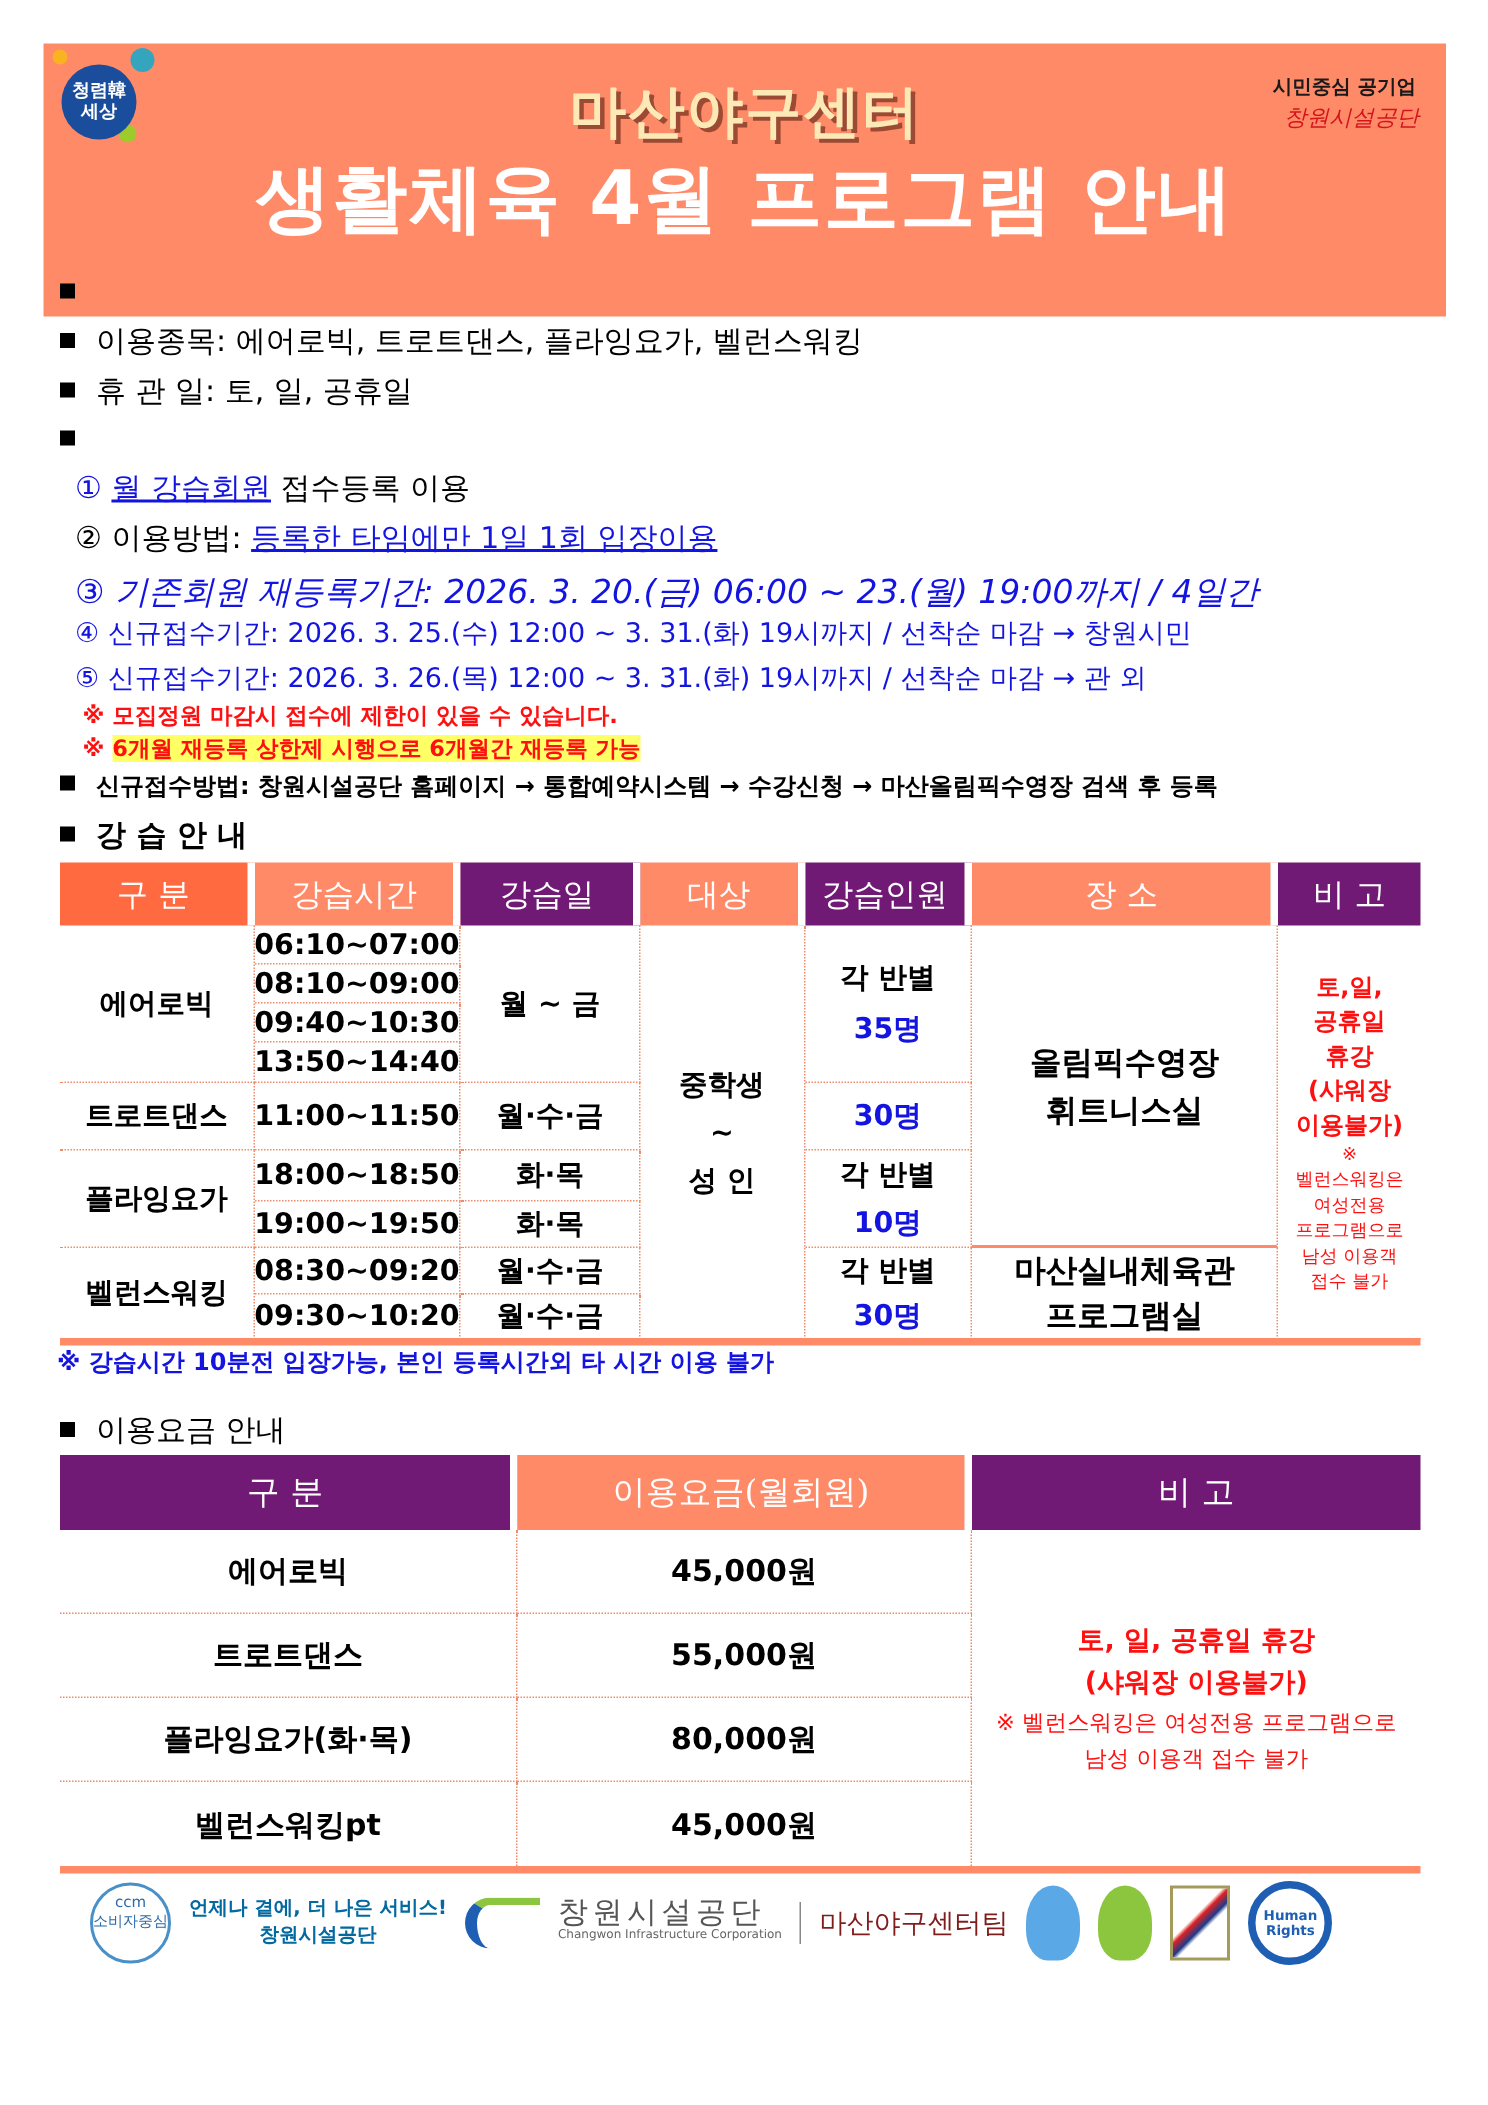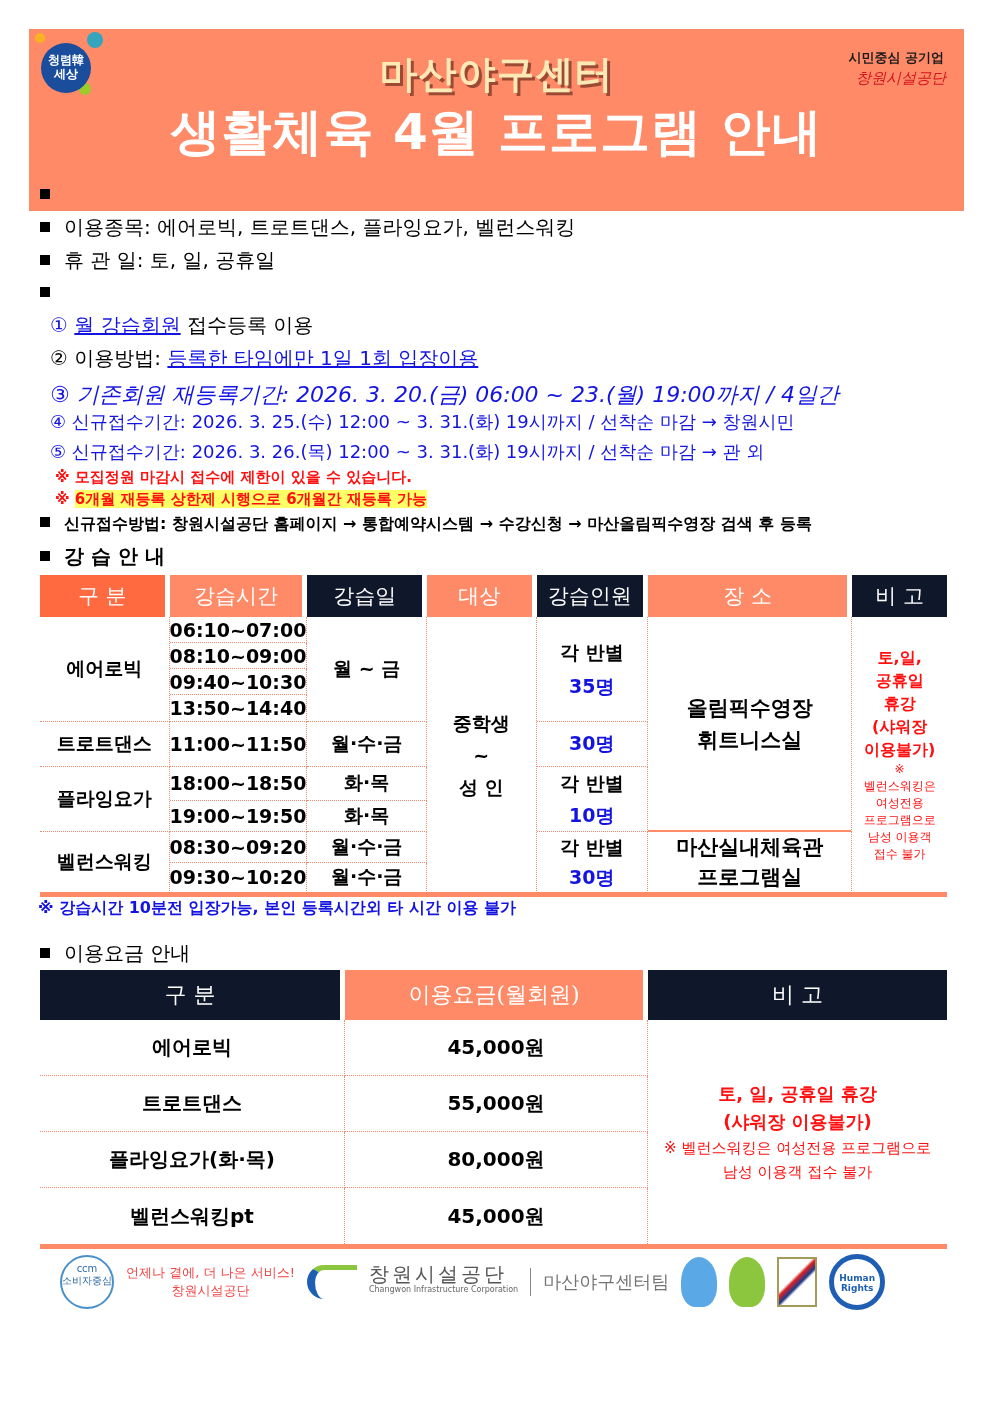--- a/index.html
+++ b/index.html
@@ -16,21 +16,21 @@
   .bullet { display: inline-block; width: 10px; height: 10px; background: #000; margin-right: 14px; vertical-align: 2px; }
   .blue { color: #1414e0; }
   .red { color: #ff1010; }
   .ul { text-decoration: underline; }
   .hl { background: #ffff66; }
 
   table { border-collapse: separate; border-spacing: 0; position: absolute; }
   .t1 { left: 40px; top: 575px; width: 907px; }
   .t1 th, .t2 th { color: #fff; font-weight: normal; font-family: "DejaVu Serif", serif; font-size: 21px; height: 42px; border-right: 5px solid #fff; }
   .t1 td { text-align: center; font-size: 19px; font-weight: bold; border-right: 1px dotted #f08a6a; border-bottom: 1px dotted #f08a6a; padding: 0; }
-  .c-dark { background: #0f172a; }
+  .c-dark { background: #701a75; }
   .c-mid { background: #ff6a40; }
   .c-light { background: #ff8a68; }
   .small-red { color: #ff1010; font-size: 12px; font-weight: normal; line-height: 17px; }
   .t2 { left: 40px; top: 970px; width: 907px; }
   .t2 th { height: 50px; font-size: 22px; }
   .t2 td { text-align: center; font-size: 20px; font-weight: bold; height: 56px; border-right: 1px dotted #f08a6a; border-bottom: 1px dotted #f08a6a; }
   .orange-bar { position: absolute; left: 40px; width: 907px; height: 5px; background: #ff8a68; }
   .footer { position: absolute; left: 60px; top: 1252px; width: 860px; height: 60px; display: flex; align-items: center; gap: 12px; }
 </style>
 </head>
@@ -217,28 +217,28 @@
       </tr>
   </tbody>
 </table>
 <div class="orange-bar" style="top:1244px;"></div>
 
 <div class="footer">
   <div style="width:54px;height:54px;border-radius:50%;border:2px solid #4a90c8;text-align:center;font-size:10px;color:#2d6aa8;padding-top:6px;">
     <div>ccm</div>
     <div style="font-size:10px;">소비자중심</div>
   </div>
-  <div style="text-align:center;color:#ef4444;font-weight:normal;font-size:13px;line-height:18px;">
+  <div style="text-align:center;color:#0369a1;font-weight:bold;font-size:13px;line-height:18px;">
     <div>언제나 곁에, 더 나은 서비스!</div>
     <div>창원시설공단</div>
   </div>
   <div style="width:50px;height:34px;border-left:8px solid #1e5fb4;border-top:5px solid #8cc63f;border-radius:30px 0 0 30px;"></div>
   <div style="line-height:16px;">
     <div style="font-size:20px;color:#555;letter-spacing:3px;">창원시설공단</div>
     <div style="font-size:8px;color:#666;">Changwon Infrastructure Corporation</div>
   </div>
   <div style="width:1px;height:28px;background:#888;"></div>
-  <div style="font-size:18px;color:#737373;">마산야구센터팀</div>
+  <div style="font-size:18px;color:#7f1d1d;">마산야구센터팀</div>
   <div style="width:36px;height:50px;border-radius:50% 50% 40% 40%;background:#5aa9e6;"></div>
   <div style="width:36px;height:50px;border-radius:50% 50% 40% 40%;background:#8cc63f;"></div>
   <div style="width:40px;height:50px;border:2px solid #a49a5a;background:linear-gradient(135deg,#fff 40%,#d22 45%,#1e3a8a 55%,#fff 60%);"></div>
   <div style="width:56px;height:56px;border-radius:50%;border:5px solid #1e5fb4;color:#1e5fb4;font-size:9px;font-weight:bold;text-align:center;padding-top:14px;">Human Rights</div>
 </div>
 
 </body></html>

